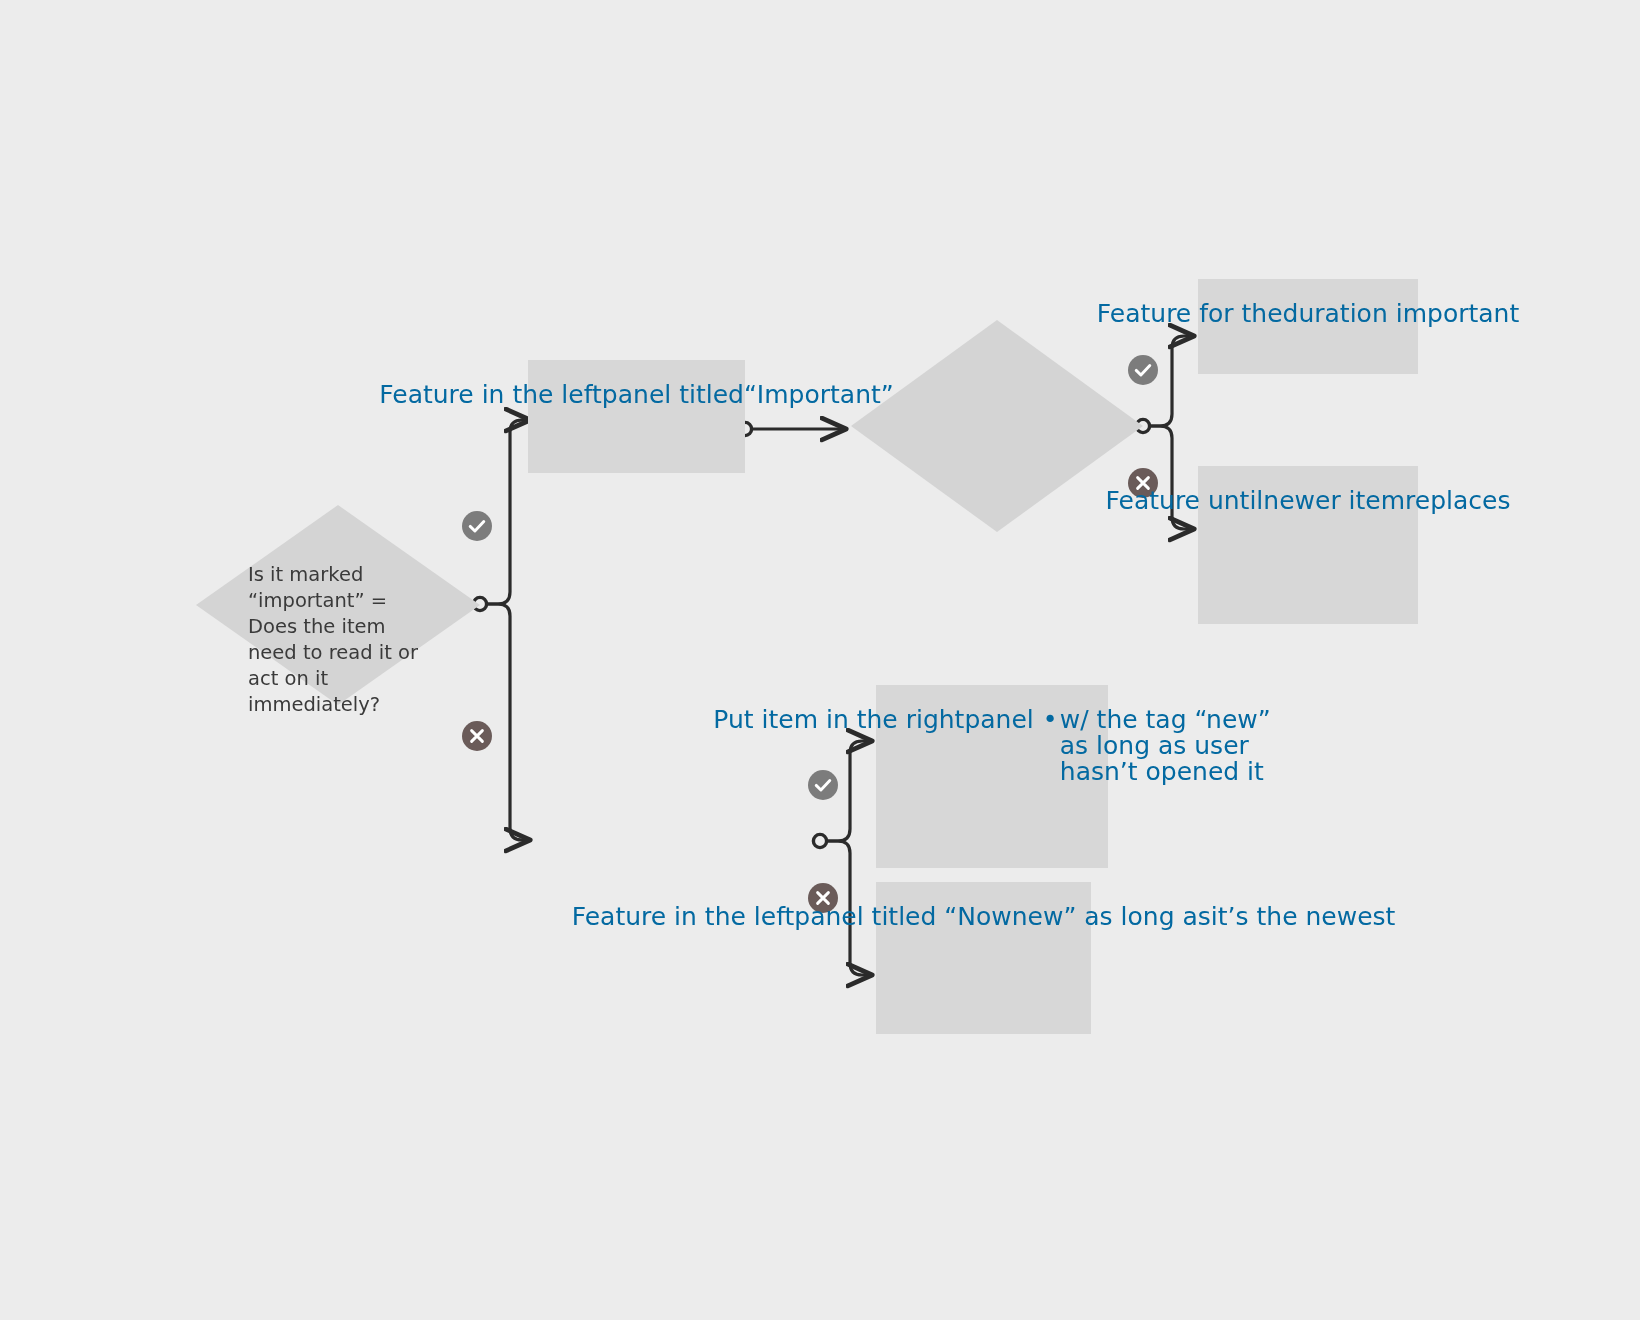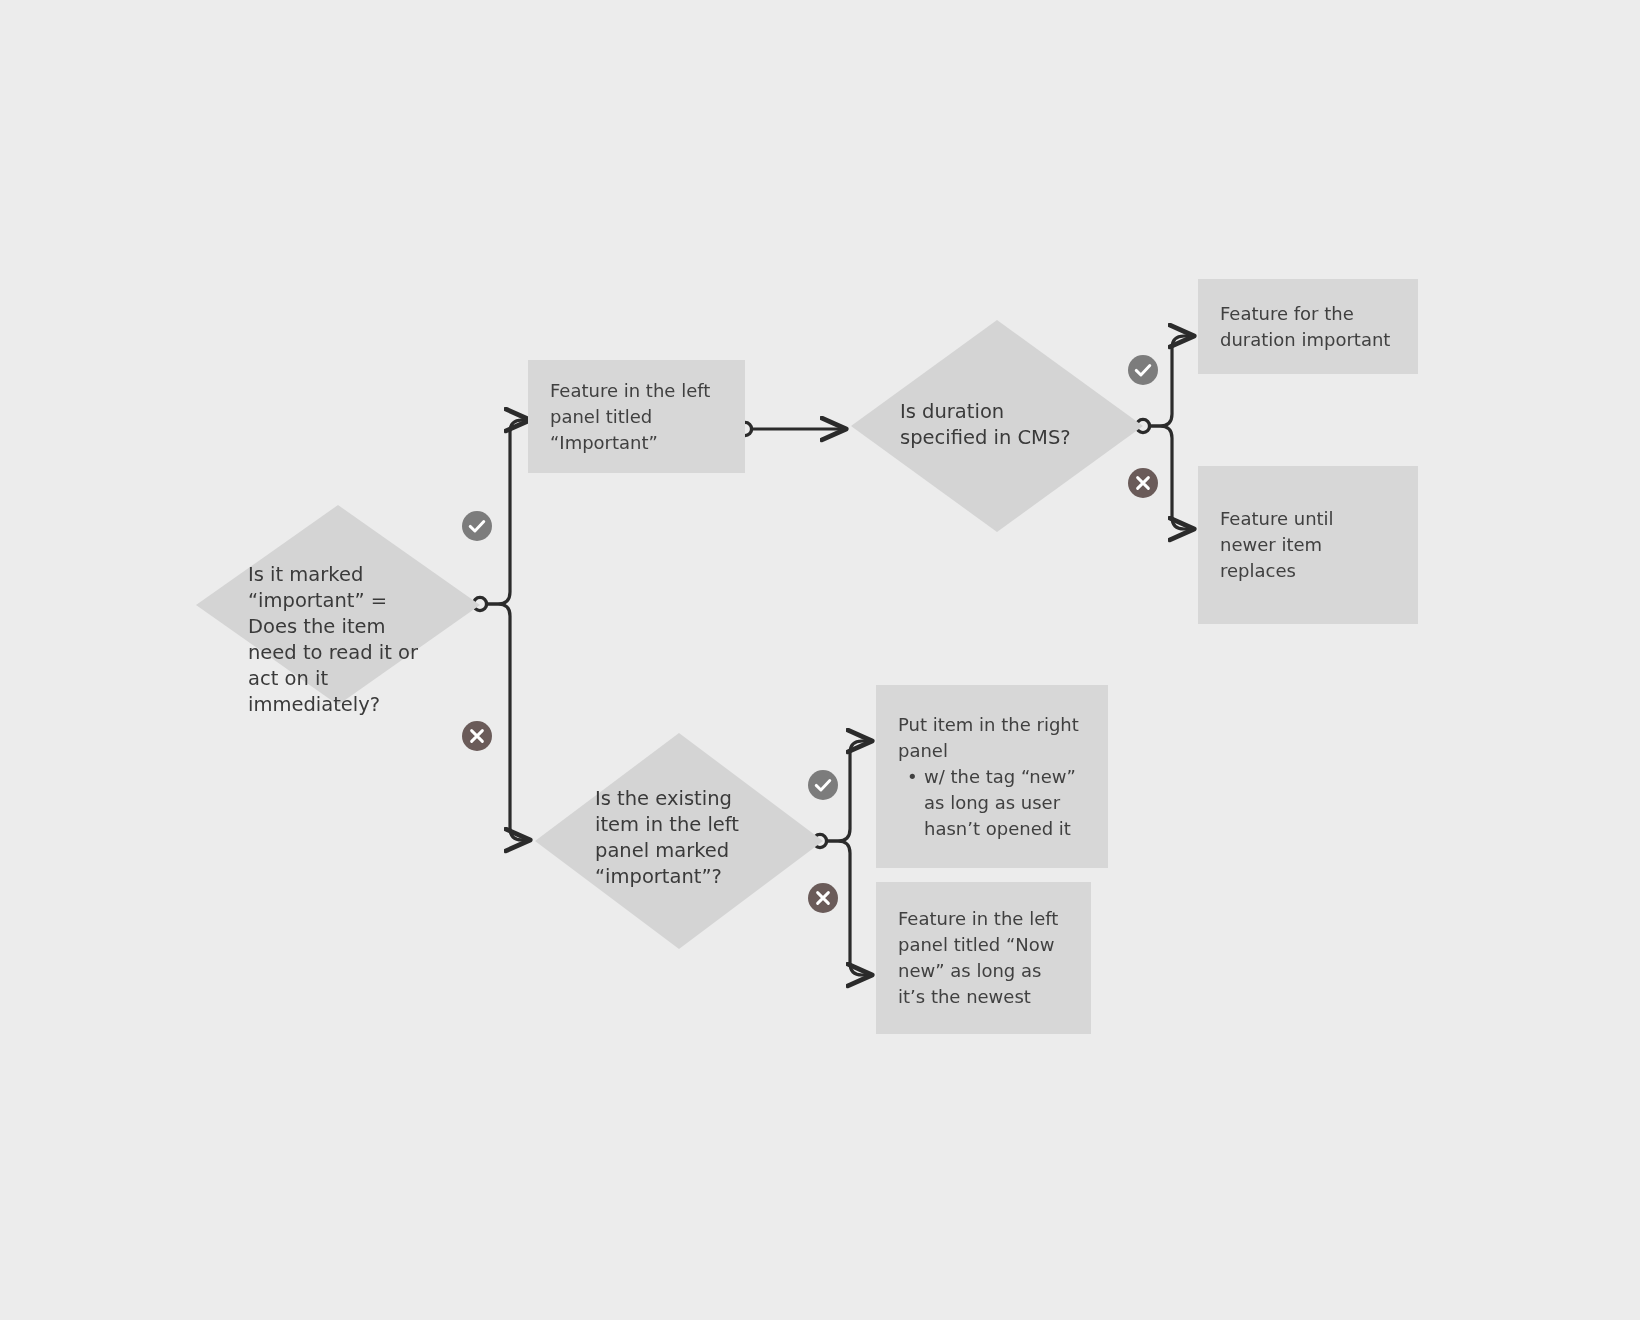--- a/index.html
+++ b/index.html
@@ -27,26 +27,26 @@
     height: 1320px;
     pointer-events: none;
   }
   .node {
     position: absolute;
     box-sizing: border-box;
   }
   
   .box {
     background: #d7d7d7;
-    color: #404040;
-    font-size: 18px;
+    color: #0369a1;
+    font-size: 25px;
     line-height: 26px;
     padding: 22px 22px 22px 22px;
     display: flex;
-    flex-direction: column;
+    flex-direction: row;
     justify-content: center;
   }
   .box .line { white-space: pre; }
   .box ul {
     margin: 0;
     padding: 0 0 0 26px;
     list-style: none;
   }
   .box ul li {
     position: relative;
@@ -143,21 +143,20 @@
   </div>
 
   <div class="node box" style="left:528px; top:360px; width:217px; height:113px;">
     <span class="line">Feature in the left</span>
     <span class="line">panel titled</span>
     <span class="line">“Important”</span>
   </div>
 
   <div class="diamond-wrap" style="left:851px; top:320px; width:292px; height:212px;">
     <div class="diamond-shape"></div>
-    <div class="diamond-label" style="left:49px; top:79px;"><span>Is duration</span><br><span>specified in CMS?</span></div>
   </div>
 
   <div class="badge yes" style="left:1128px; top:355px;">
     <svg width="30" height="30" viewBox="0 0 30 30" aria-hidden="true">
       <path d="M8.2,15.4 L12.9,20 L21.8,10.6" fill="none" stroke="#ffffff" stroke-width="2.9" stroke-linecap="round" stroke-linejoin="round"></path>
     </svg>
   </div>
   <div class="badge no" style="left:1128px; top:468px;">
     <svg width="30" height="30" viewBox="0 0 30 30" aria-hidden="true">
       <path d="M9.6,9.6 L20.4,20.4 M20.4,9.6 L9.6,20.4" fill="none" stroke="#ffffff" stroke-width="2.9" stroke-linecap="round"></path>
@@ -168,24 +167,20 @@
     <span class="line">Feature for the</span>
     <span class="line">duration important</span>
   </div>
 
   <div class="node box" style="left:1198px; top:466px; width:220px; height:158px;">
     <span class="line">Feature until</span>
     <span class="line">newer item</span>
     <span class="line">replaces</span>
   </div>
 
-  <div class="diamond-wrap" style="left:535px; top:733px; width:288px; height:216px;">
-    <div class="diamond-shape"></div>
-    <div class="diamond-label" style="left:60px; top:53px;"><span>Is the existing</span><br><span>item in the left</span><br><span>panel marked</span><br><span>“important”?</span></div>
-  </div>
 
   <div class="badge yes" style="left:808px; top:770px;">
     <svg width="30" height="30" viewBox="0 0 30 30" aria-hidden="true">
       <path d="M8.2,15.4 L12.9,20 L21.8,10.6" fill="none" stroke="#ffffff" stroke-width="2.9" stroke-linecap="round" stroke-linejoin="round"></path>
     </svg>
   </div>
   <div class="badge no" style="left:808px; top:883px;">
     <svg width="30" height="30" viewBox="0 0 30 30" aria-hidden="true">
       <path d="M9.6,9.6 L20.4,20.4 M20.4,9.6 L9.6,20.4" fill="none" stroke="#ffffff" stroke-width="2.9" stroke-linecap="round"></path>
     </svg>

